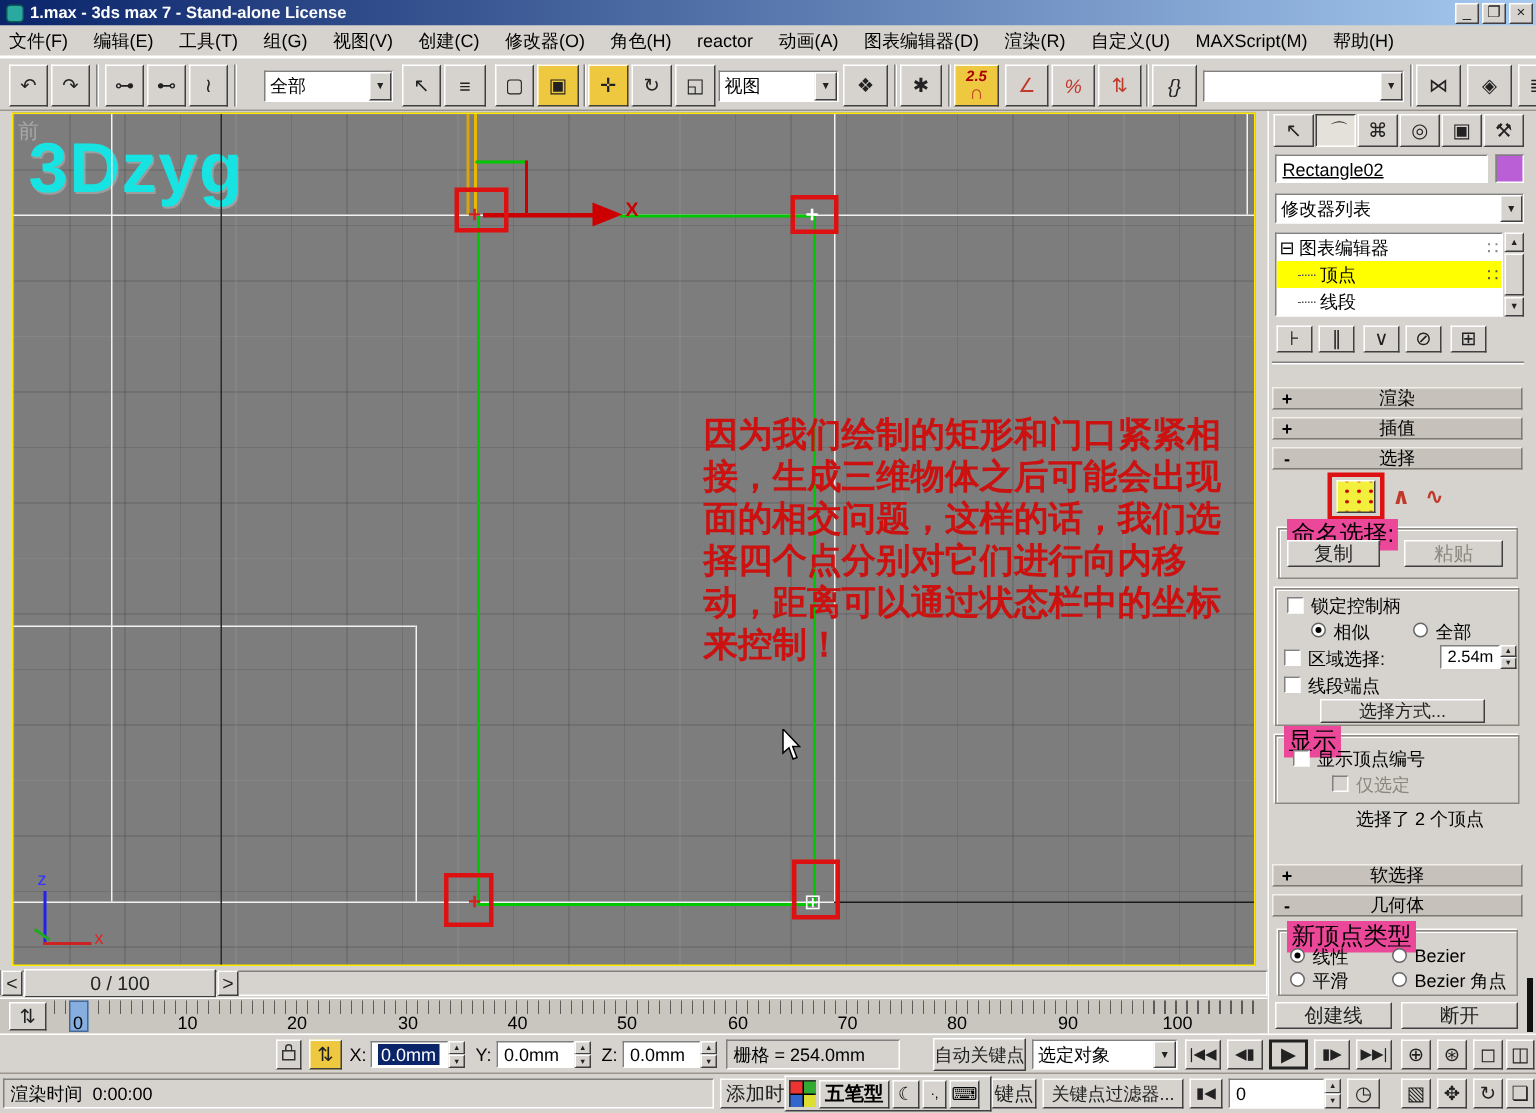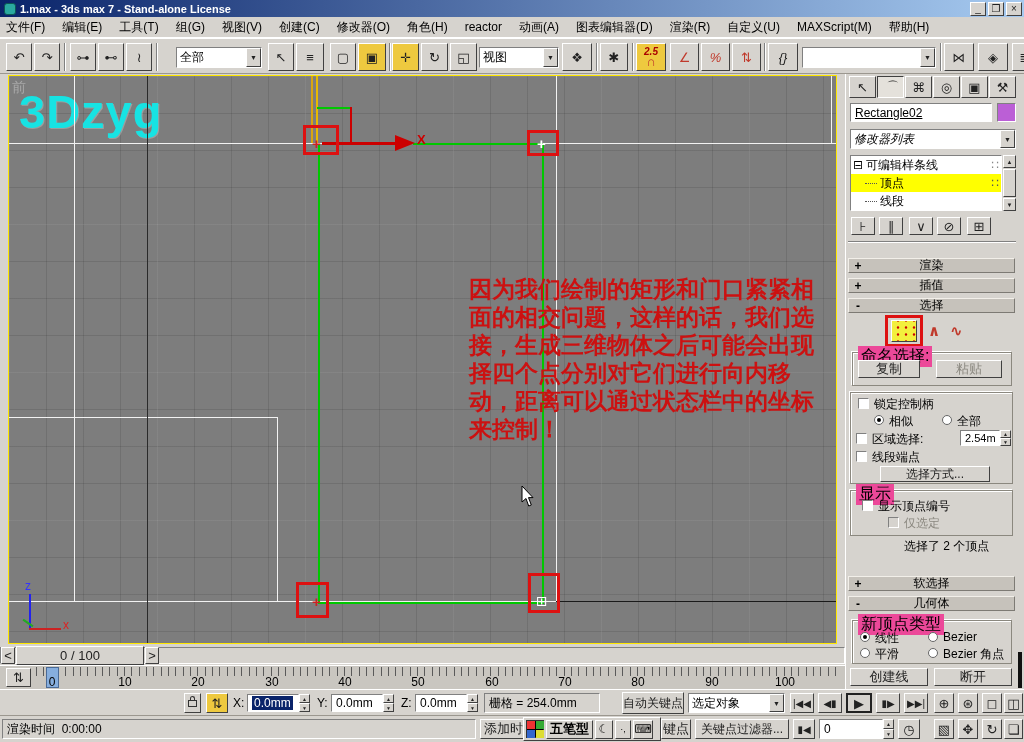--- a/index.html
+++ b/index.html
@@ -196,22 +196,22 @@
     <span class="lbl" style="left:303px;top:517px;color:#cc2222;font-weight:bold;font-size:15px;">+</span>
     <span class="lbl" style="left:527px;top:517px;color:#ffffff;font-size:14px;">⊞</span>
 
     <div class="abs" style="left:294px;top:49px;width:36px;height:30px;border:3px solid #dd1111;"></div>
     <div class="abs" style="left:518px;top:54px;width:32px;height:26px;border:3px solid #dd1111;"></div>
     <div class="abs" style="left:287px;top:506px;width:33px;height:36px;border:3px solid #dd1111;"></div>
     <div class="abs" style="left:519px;top:497px;width:32px;height:40px;border:3px solid #dd1111;"></div>
 
     <div class="abs" style="left:460px;top:199px;width:376px;color:#cc1111;font-size:23px;font-weight:bold;line-height:28px;white-space:nowrap;">
       <span style="display:block;">因为我们绘制的矩形和门口紧紧相</span>
+      <span style="display:block;">接，生成三维物体之后可能会出现</span>
       <span style="display:block;">面的相交问题，这样的话，我们选</span>
-      <span style="display:block;">接，生成三维物体之后可能会出现</span>
       <span style="display:block;">择四个点分别对它们进行向内移</span>
       <span style="display:block;">动，距离可以通过状态栏中的坐标</span>
       <span style="display:block;">来控制！</span>
     </div>
 
     <div class="vline" style="left:20px;top:518px;width:2px;height:36px;background:#2222ee;"></div>
     <div class="hline" style="left:20px;top:552px;width:32px;height:2px;background:#cc2222;"></div>
     <div class="hline" style="left:13px;top:546px;width:12px;height:2px;background:#22aa22;transform:rotate(35deg);"></div>
     <span class="lbl" style="left:16px;top:503px;color:#3333ff;font-size:12px;">z</span>
     <span class="lbl" style="left:54px;top:542px;color:#dd2222;font-size:12px;">x</span>
@@ -238,29 +238,29 @@
     <span class="btn" style="left:115px;top:2px;width:27px;height:22px;">
         <i class="icon">▣</i>
       </span>
     <span class="btn" style="left:143px;top:2px;width:27px;height:22px;">
         <i class="icon">⚒</i>
       </span>
 
     <span class="sunken white" style="left:4px;top:29px;width:142px;height:19px;font-size:12px;text-decoration:underline;">Rectangle02</span>
     <span class="abs" style="left:151px;top:29px;width:19px;height:19px;background:#bb5fd6;border:1px solid;border-color:#808080 #fff #fff #808080;"></span>
 
-    <span class="combo" style="left:4px;top:55px;width:166px;height:20px;font-style:italic;">
+    <span class="combo" style="left:4px;top:55px;width:166px;height:20px;">
       <span class="cval">修改器列表</span>
       <span class="carr">▼</span>
     </span>
 
     <div class="abs white" style="left:4px;top:81px;width:152px;height:56px;border:1px solid;border-color:#808080 #fff #fff #808080;overflow:hidden;">
       <div style="height:18px;display:flex;align-items:center;padding:0 2px;">
         <span class="icon" style="margin-right:3px;">⊟</span>
-        <span style="flex:1;">可编辑样条线</span>
+        <span style="flex:1;">图表编辑器</span>
         <span class="icon" style="color:#888;">∷</span>
       </div>
       <div style="height:18px;display:flex;align-items:center;padding:0 2px 0 14px;background:#ffff00;">
         <span style="width:12px;border-top:1px dotted #555;margin-right:3px;"></span>
         <span style="flex:1;">顶点</span>
         <span class="icon" style="color:#555;">∷</span>
       </div>
       <div style="height:18px;display:flex;align-items:center;padding:0 2px 0 14px;">
         <span style="width:12px;border-top:1px dotted #555;margin-right:3px;"></span>
         <span>线段</span>

